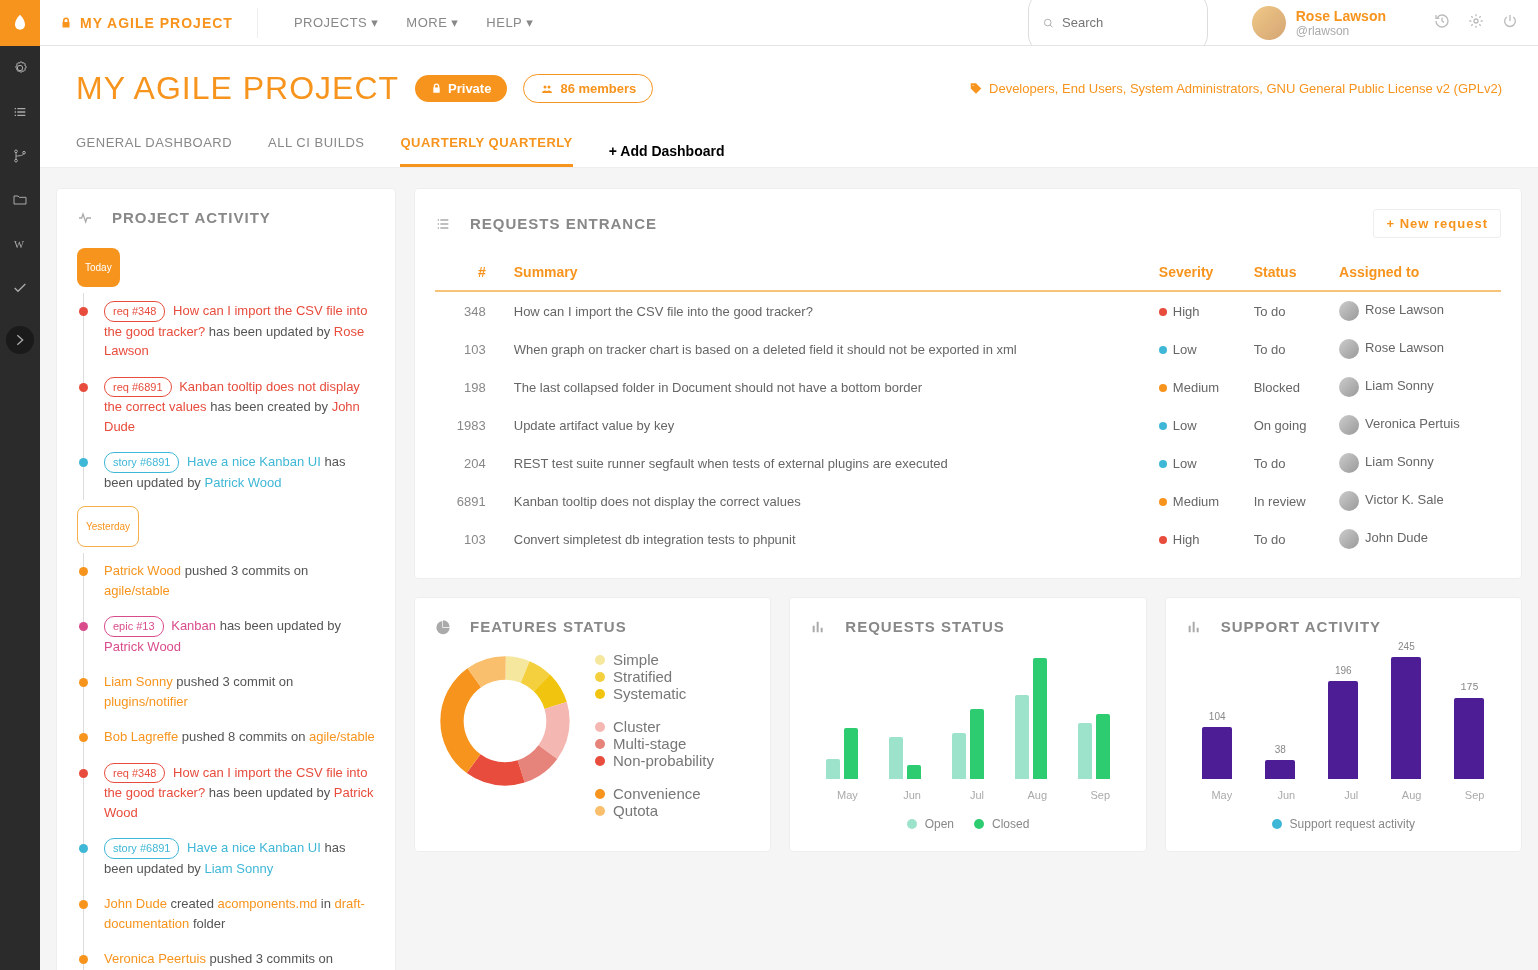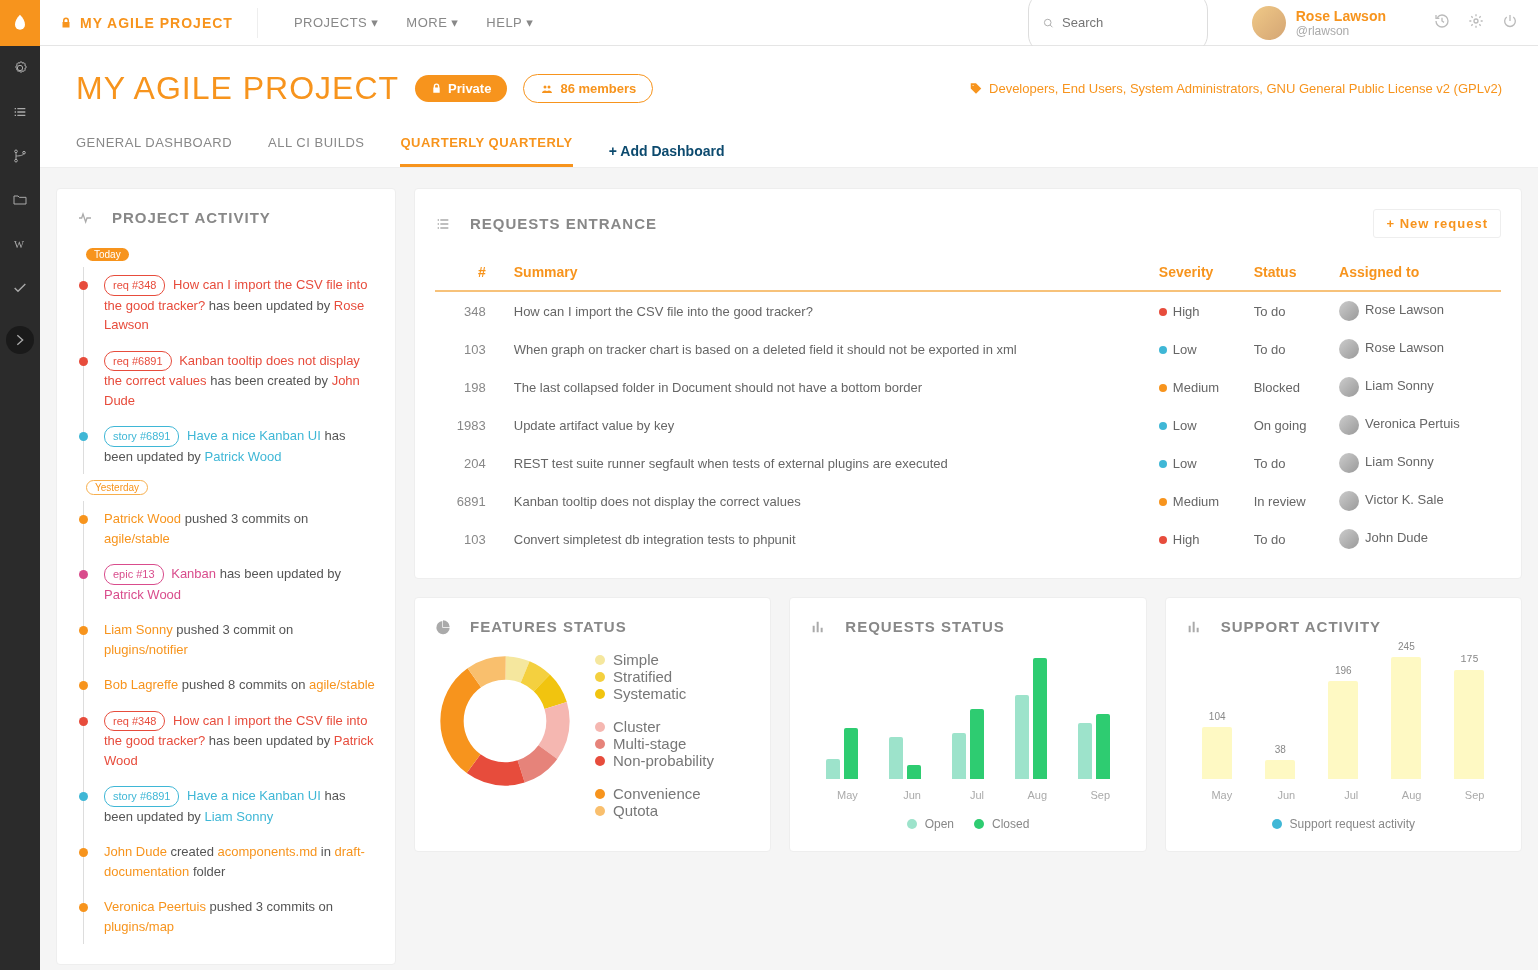--- a/index.html
+++ b/index.html
@@ -35,34 +35,34 @@
 .project-header-top { display: flex; align-items: center; gap: 16px; }
 .project-title { color: #f7941d; font-size: 32px; font-weight: 400; letter-spacing: 1px; }
 .badge-pill { border-radius: 18px; padding: 6px 16px; font-size: 13px; font-weight: 600; display: inline-flex; align-items: center; gap: 6px; }
 .badge-private { background: #f7941d; color: white; }
 .badge-members { border: 1px solid #f7941d; color: #f7941d; background: white; }
 .project-tags { margin-left: auto; color: #f7941d; font-size: 13px; display: flex; align-items: center; gap: 6px; }
 
 .tabs-row { display: flex; gap: 36px; margin-top: 28px; align-items: center; }
 .tab { color: #888; font-size: 13px; letter-spacing: 0.5px; padding-bottom: 14px; cursor: pointer; border-bottom: 3px solid transparent; }
 .tab.active { color: #f7941d; font-weight: 600; border-bottom-color: #f7941d; }
-.add-dashboard { color: #0c4a6e; font-weight: 600; font-size: 14px; cursor: pointer; }
+.add-dashboard { color: #000000; font-weight: 600; font-size: 14px; cursor: pointer; }
 
 
 .content { padding: 20px 16px; display: flex; gap: 18px; overflow: auto; }
 .col-left { width: 340px; }
 .col-right { flex: 1; display: flex; flex-direction: column; gap: 18px; }
 
 .card { background: white; border: 1px solid #eee; border-radius: 4px; padding: 20px; }
 .card-title { color: #888; font-size: 15px; letter-spacing: 1px; font-weight: 600; display: flex; align-items: center; gap: 19px; margin-bottom: 16px; }
 .card-title svg { width: 16px; height: 16px; fill: #aaa; }
 .new-request-btn { margin-left: auto; border: 1px solid #eee; border-radius: 3px; padding: 6px 12px; color: #f7941d; font-weight: 600; font-size: 13px; cursor: pointer; }
 
 
-.day-label { background: #f7941d; color: white; font-size: 10px; padding: 1px 8px; border-radius: 8px; display: inline-block; margin: 6px 9px; }
+.day-label { background: #f7941d; color: white; font-size: 10px; padding: 14px 8px; border-radius: 8px; display: inline-block; margin: 6px 0; }
 .day-label.yesterday { background: white; border: 1px solid #f7af4d; color: #f7941d; }
 .timeline { border-left: 1px solid #ddd; margin-left: 6px; padding-left: 0; }
 .activity-item { position: relative; padding: 8px 0 8px 20px; font-size: 13px; line-height: 1.5; }
 .activity-item::before { content: ''; position: absolute; left: -5px; top: 14px; width: 9px; height: 9px; border-radius: 50%; background: #f7941d; }
 .activity-item.red::before { background: #e74c3c; }
 .activity-item.blue::before { background: #3fb7d6; }
 .activity-item.orange::before { background: #f7941d; }
 .activity-item.magenta::before { background: #d94c8c; }
 .activity-item .tag-pill { display: inline-block; border: 1px solid; border-radius: 10px; padding: 1px 8px; font-size: 11px; margin-right: 4px; }
 .tag-red { border-color: #e74c3c; color: #e74c3c; }
@@ -95,21 +95,21 @@
 .legend-item { display: flex; align-items: center; gap: 8px; }
 .legend-dot { width: 10px; height: 10px; border-radius: 50%; }
 
 
 .bar-chart { height: 160px; display: flex; align-items: flex-end; justify-content: space-around; padding: 10px 0; }
 .bar-group { display: flex; gap: 4px; align-items: flex-end; flex-direction: column; }
 .bar-pair { display: flex; gap: 4px; align-items: flex-end; height: 130px; }
 .bar { width: 14px; border-radius: 2px 2px 0 0; }
 .bar-open { background: #9de3cb; }
 .bar-closed { background: #2ecc71; }
-.bar-support { background: #fef9c3; width: 30px; position: relative; }
+.bar-support { background: #4c1d95; width: 30px; position: relative; }
 .bar-label { font-size: 11px; color: #aaa; margin-top: 6px; text-align: center; }
 .bar-value { position: absolute; top: -16px; left: 50%; transform: translateX(-50%); font-size: 10px; color: #888; }
 .chart-legend { display: flex; gap: 20px; justify-content: center; font-size: 12px; color: #888; margin-top: 6px; }
 </style>
 </head>
 <body>
 
 <div class="app">
   <div class="left-rail">
     <div class="logo-box">
@@ -497,21 +497,21 @@
                 <div class="bar-group">
                   <div class="bar-pair">
                     <div class="bar bar-support" style="height: 122.5px;">
                       <div class="bar-value">245</div>
                     </div>
                   </div>
                   <div class="bar-label">Aug</div>
                 </div>
                 <div class="bar-group">
                   <div class="bar-pair">
-                    <div class="bar bar-support" style="height: 109px; font-family: Liberation Mono, monospace;">
+                    <div class="bar bar-support" style="height: 81px; font-family: Liberation Mono, monospace;">
                       <div class="bar-value">175</div>
                     </div>
                   </div>
                   <div class="bar-label">Sep</div>
                 </div>
               </div>
             <div class="chart-legend">
               <div class="legend-item">
                   <span class="legend-dot" style="background:#3fb7d6"></span>
                   <span>Support request activity</span>

